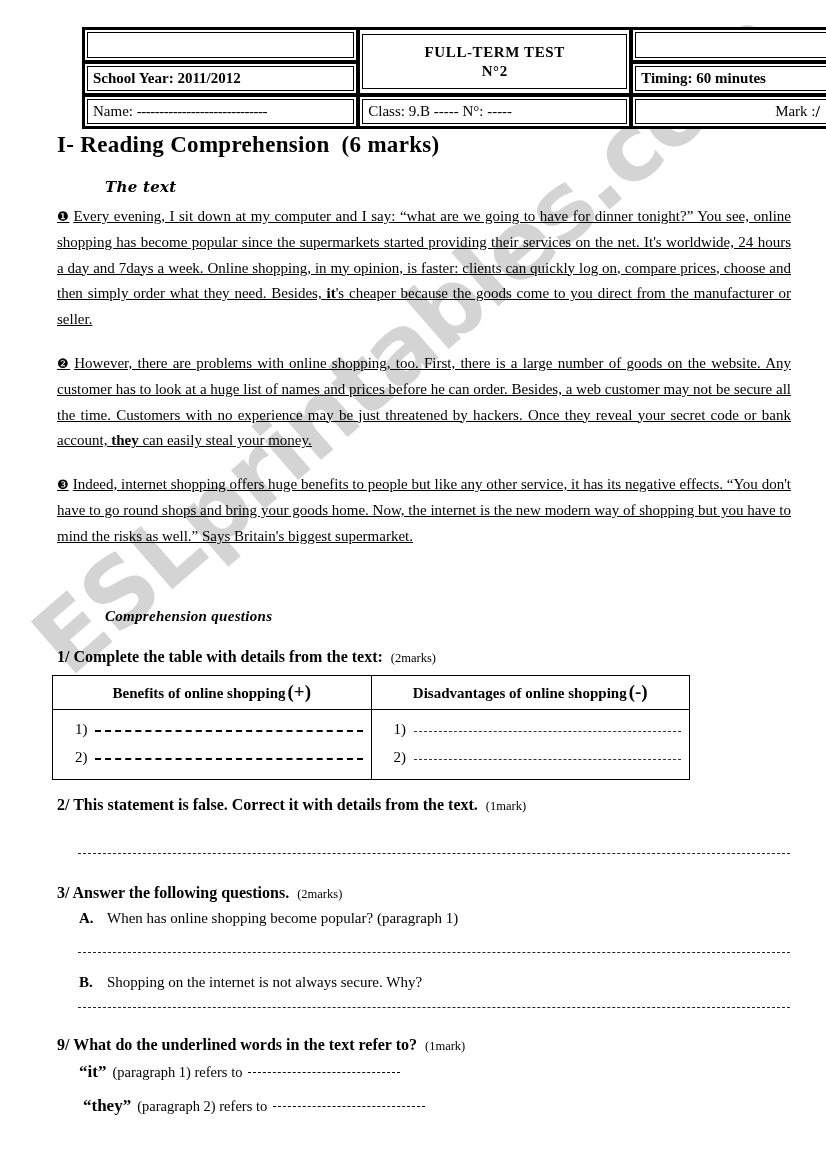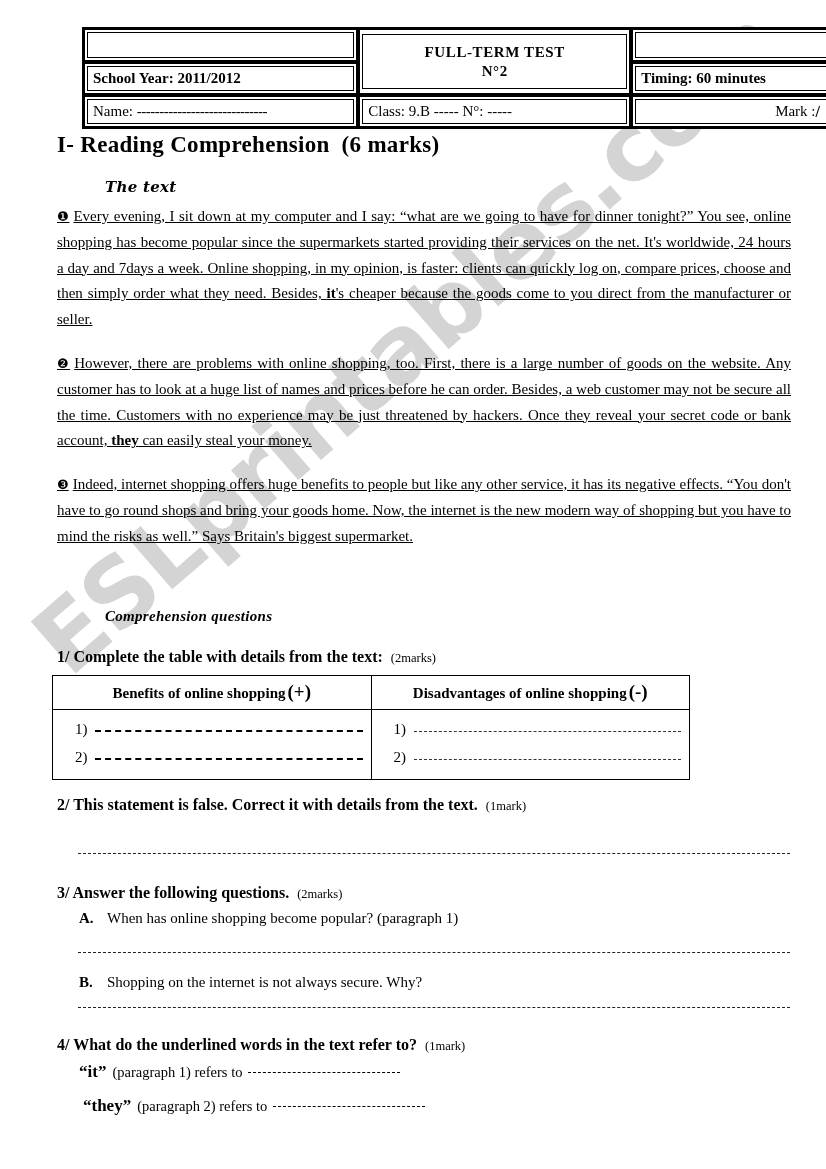--- a/index.html
+++ b/index.html
@@ -399,21 +399,21 @@
     <div class="q-item" style="margin-top:47px;">
       <span class="letter">B.</span>
       <span>Shopping on the internet is not always secure. Why?</span>
     </div>
   </div>
   <div class="rule" id="rule-q3a"></div>
   <div class="rule" id="rule-q3b"></div>
 
   <div class="q-block" id="q4">
     <div>
-      <span class="q-label">4/ What do the underlined words in the text refer to?</span><span class="q-marks">(1mark)</span>
+      <span class="q-label">9/ What do the underlined words in the text refer to?</span><span class="q-marks">(1mark)</span>
     </div>
     <div class="refer-line">
       <span class="refer-word">“it”</span>
       <span class="refer-rest">(paragraph 1) refers to</span>
       <span class="short-dots"></span>
     </div>
     <div class="refer-line" style="margin-top:14px;margin-left:26px;">
       <span class="refer-word">“they”</span>
       <span class="refer-rest">(paragraph 2) refers to</span>
       <span class="short-dots"></span>

